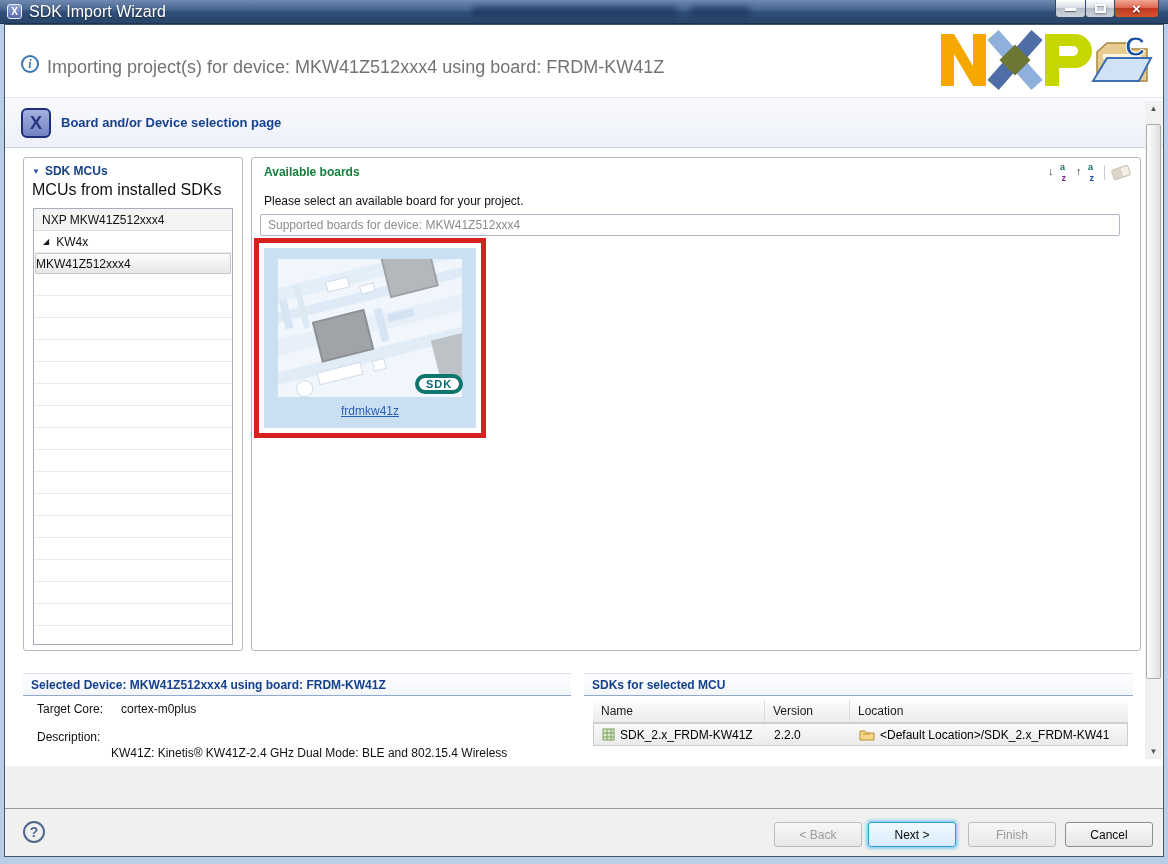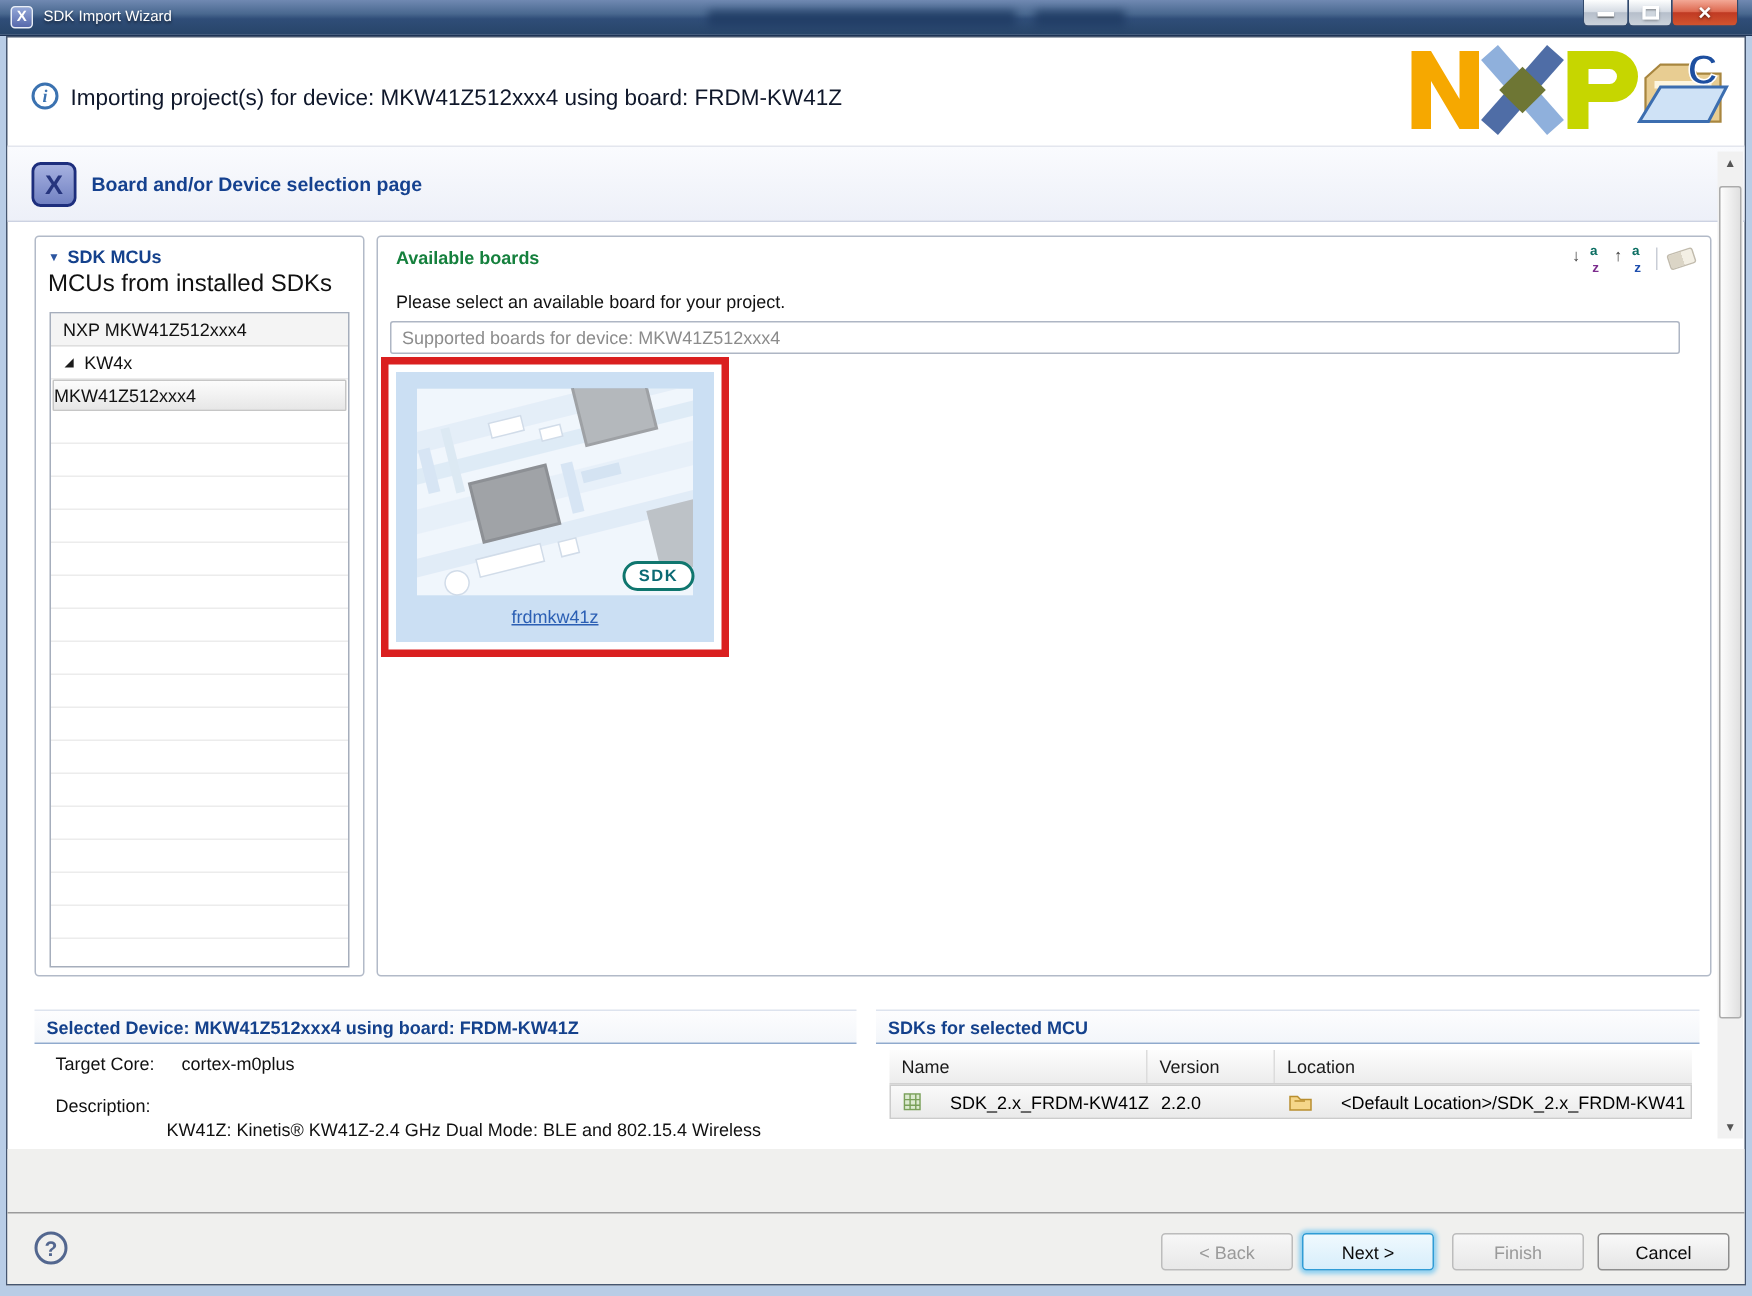--- a/index.html
+++ b/index.html
@@ -15,21 +15,21 @@
     background:linear-gradient(#7089b2 0%, #49688f 40%, #2f4d78 55%, #284569 100%);
     border-bottom:1px solid #1d3355;
     display:flex; align-items:center; padding-left:7px;
   }
   .title-icon{
     width:15px; height:15px; border-radius:3px; flex:0 0 auto;
     background:linear-gradient(#93a7d8,#5668ab);
     border:1px solid #e9eef8; color:#fff;
     font-size:10px; font-weight:bold; line-height:13px; text-align:center;
   }
-  .title-text{ color:#fff; font-size:10px; margin-left:7px; text-shadow:0 1px 2px rgba(0,0,0,.55); }
+  .title-text{ color:#fff; font-size:16px; margin-left:7px; text-shadow:0 1px 2px rgba(0,0,0,.55); }
   .redact{ position:absolute; top:7px; height:11px; background:#203c64; filter:blur(3px); opacity:.85; border-radius:2px; }
   .r1{ left:472px; width:205px; } .r2{ left:690px; width:60px; }
   .win-controls{ position:absolute; top:0; right:9px; display:flex; }
   .win-btn{
     height:18px; border:1px solid #32496b; border-top:none;
     border-radius:0 0 4px 4px; margin-left:-1px;
     background:linear-gradient(#fdfefe,#d6dce4 45%,#b6bfcb 50%,#ccd3dc);
     display:grid; place-items:center; cursor:pointer;
   }
   .btn-min{ width:31px; } .btn-max{ width:30px; }
@@ -42,21 +42,21 @@
     position:absolute; left:4px; right:4px; top:24px; bottom:7px;
     background:#fff; border:1px solid #46566f;
   }
   
   .info-icon{
     position:absolute; left:16px; top:30px; width:18px; height:18px;
     border:2px solid #3b72b0; border-radius:50%;
     color:#3b72b0; font-family:"Liberation Serif", serif; font-style:italic; font-weight:bold;
     font-size:12px; text-align:center; line-height:14px;
   }
-  .info-text{ position:absolute; left:42px; top:32px; font-size:15px; color:#0f172a; }
+  .info-text{ position:absolute; left:42px; top:32px; font-size:18px; color:#737373; }
   .brand{ position:absolute; right:8px; top:3px; width:218px; height:66px; }
   
   .page-head{
     position:absolute; left:0; right:0; top:72px; height:51px;
     background:linear-gradient(#fafbfe,#edf0f8);
     border-top:1px solid #e3e6ee; border-bottom:1px solid #ccd2e2;
   }
   .page-icon{
     position:absolute; left:16px; top:10px; width:30px; height:30px; border-radius:6px;
     background:linear-gradient(#a6b1e0,#7181c2); border:2px solid #1d2e7d;
@@ -97,21 +97,21 @@
   }
   .rp-filter::placeholder{ color:#8c8c8c; opacity:1; }
   .red-box{
     position:absolute; left:2px; top:80px; width:232px; height:200px;
     border:5px solid #da1f1f; background:#fff; padding:5px;
   }
   .board-card{ position:relative; width:100%; height:100%; background:#cbdff3; cursor:pointer; }
   .board-photo{ position:absolute; left:14px; top:11px; width:184px; height:138px; }
   .sdk-badge{
     position:absolute; right:13px; top:126px; width:48px; height:20px;
-    background:#fff; border:2px solid #0f766e; border-radius:11px;
+    background:#fff; border:4px solid #0f766e; border-radius:11px;
     color:#0b6a74; font-size:11px; font-weight:bold; letter-spacing:1px;
     display:grid; place-items:center;
   }
   .board-link{ position:absolute; left:0; right:0; top:156px; text-align:center; font-size:12px;
     color:#2b5fb4; text-decoration:underline; cursor:pointer; }
   
   .main-sb{ position:absolute; left:1140px; top:76px; width:17px; height:658px; background:#f1f1f1; }
   .sb-arrow{ position:absolute; left:0; width:100%; height:15px; text-align:center; font-size:8px; color:#555; line-height:15px; cursor:pointer; }
   .sb-up{ top:0; } .sb-down{ bottom:0; }
   .sb-thumb{ position:absolute; top:23px; left:1px; right:1px; height:555px;
@@ -127,21 +127,21 @@
   .kv{ display:flex; font-size:12px; color:#111; margin:6px 0 0 14px; }
   .kv .k{ font-weight:normal; width:84px; flex:0 0 auto; }
   .desc-line{ font-size:12px; color:#111; margin:2px 0 0 88px; }
   .sdk-table{ margin:4px 5px 0 9px; font-size:12px; }
   .thead{ display:flex; height:23px; align-items:center;
     background:linear-gradient(#fdfdfd,#ececec); border-bottom:1px solid #d2d2d2; }
   .th{ padding-left:8px; color:#1b1b1b; border-right:1px solid #dcdcdc; height:100%; display:flex; align-items:center; cursor:pointer; }
   .col-name{ width:172px; flex:0 0 auto;text-align:center; } .col-ver{ width:85px; flex:0 0 auto; } .col-loc{ flex:1; border-right:none; }
   .trow{ display:flex; height:23px; align-items:center; cursor:pointer;
     background:linear-gradient(#fafafa,#eaeaea); border:1px solid #cccccc; }
-  .td{ padding-left:8px; display:flex; align-items:center; gap:19px; white-space:nowrap; overflow:hidden; height:100%; }
+  .td{ padding-left:8px; display:flex; align-items:center; gap:5px; white-space:nowrap; overflow:hidden; height:100%; }
   
   .footer{ position:absolute; left:0; right:0; top:741px; bottom:0; background:#f0f0ee; }
   .footer-line{ position:absolute; left:0; right:0; top:42px; border-top:1px solid #9b9b9b; }
   .help-btn{
     position:absolute; left:18px; top:55px; width:22px; height:22px; border-radius:50%;
     border:2px solid #53678f; color:#53678f; font-size:14px; font-weight:bold;
     display:grid; place-items:center; cursor:pointer; background:transparent;
   }
   .buttons{ position:absolute; right:10px; top:56px; display:flex; align-items:center; }
   .btn{ width:88px; height:25px; border-radius:3px; font-size:12px; display:grid; place-items:center; cursor:pointer;

